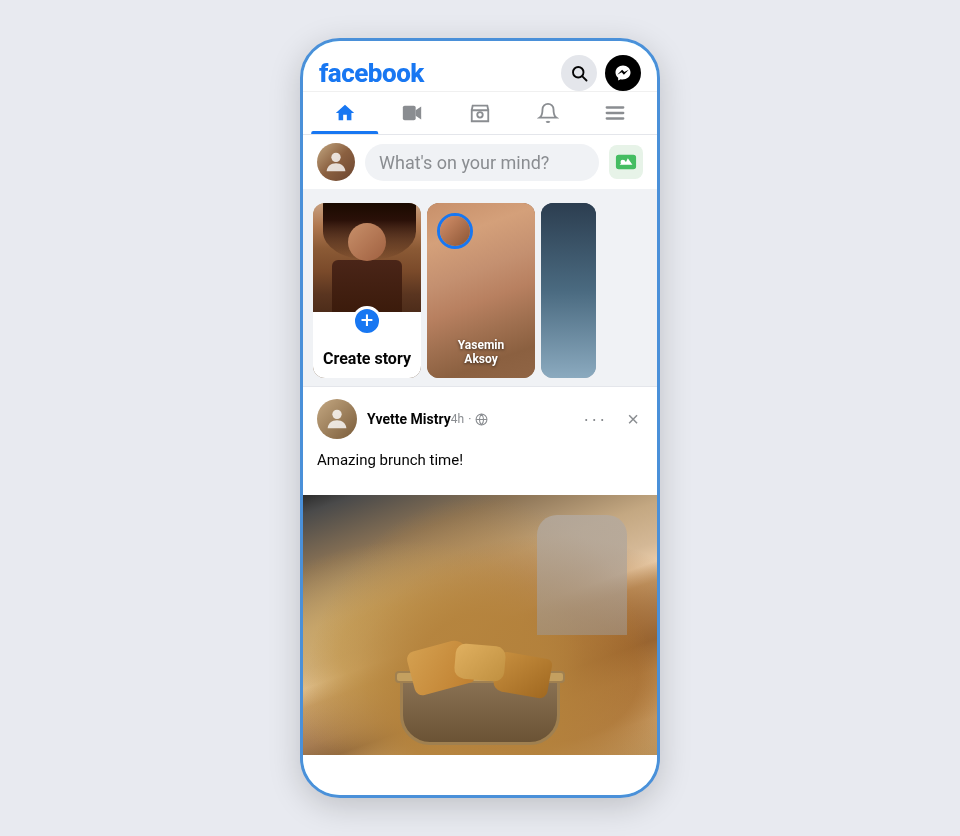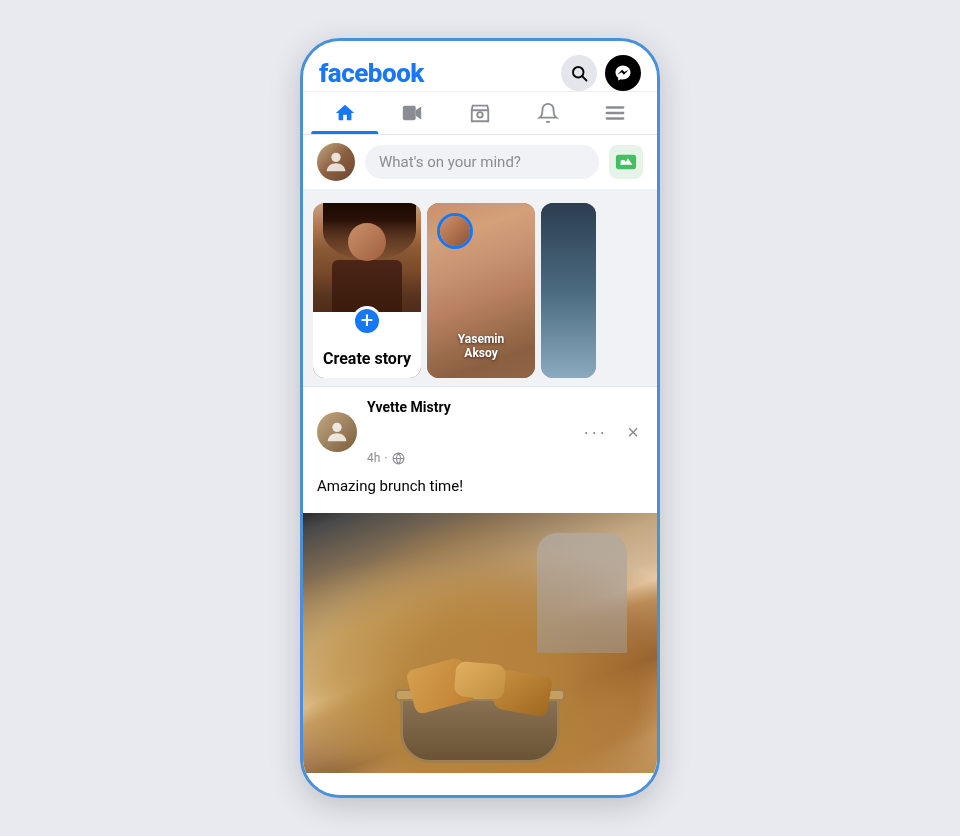--- a/index.html
+++ b/index.html
@@ -121,21 +121,21 @@
       flex-shrink: 0;
       background: #ccc;
     }
 
     .composer-input {
       flex: 1;
       background: #f0f2f5;
       border: none;
       border-radius: 20px;
       padding: 8px 14px;
-      font-size: 15px;
+      font-size: 18px;
       color: #8a8d91;
       cursor: pointer;
     }
 
     .composer-photo-btn {
       width: 34px;
       height: 34px;
       background: #e7f3e8;
       border-radius: 8px;
       display: flex;
@@ -243,21 +243,21 @@
     }
 
     .story-avatar-inner {
       width: 100%;
       height: 100%;
       background: linear-gradient(135deg, #d4a870, #8b6040);
     }
 
     .story-label {
       position: absolute;
-      bottom: 18px;
+      bottom: 12px;
       left: 0;
       right: 0;
       text-align: center;
       font-size: 12px;
       font-weight: 700;
       color: #ffffff;
       text-shadow: 0 1px 3px rgba(0,0,0,0.6);
     }
 
     
@@ -299,22 +299,21 @@
       border-radius: 50%;
       background: linear-gradient(135deg, #c4a882, #7a5c3a);
       overflow: hidden;
       display: flex;
       align-items: center;
       justify-content: center;
     }
 
     .post-user-info {
       display: flex;
-      flex-direction: column;
-      gap: 36px;
+      flex-direction: row;
     }
 
     .post-username {
       font-size: 14px;
       font-weight: 700;
       color: #050505;
     }
 
     .post-meta {
       font-size: 12px;
@@ -343,21 +342,21 @@
     .post-close-btn {
       background: none;
       border: none;
       cursor: pointer;
       color: #8a8d91;
       font-size: 20px;
       padding: 4px;
     }
 
     .post-text {
-      padding: 4px 14px 18px;
+      padding: 4px 14px 26px;
       font-size: 15px;
       color: #050505;
     }
 
     .post-image {
       width: 100%;
       height: 260px;
       background: linear-gradient(
         160deg,
         #2c2c2c 0%,

